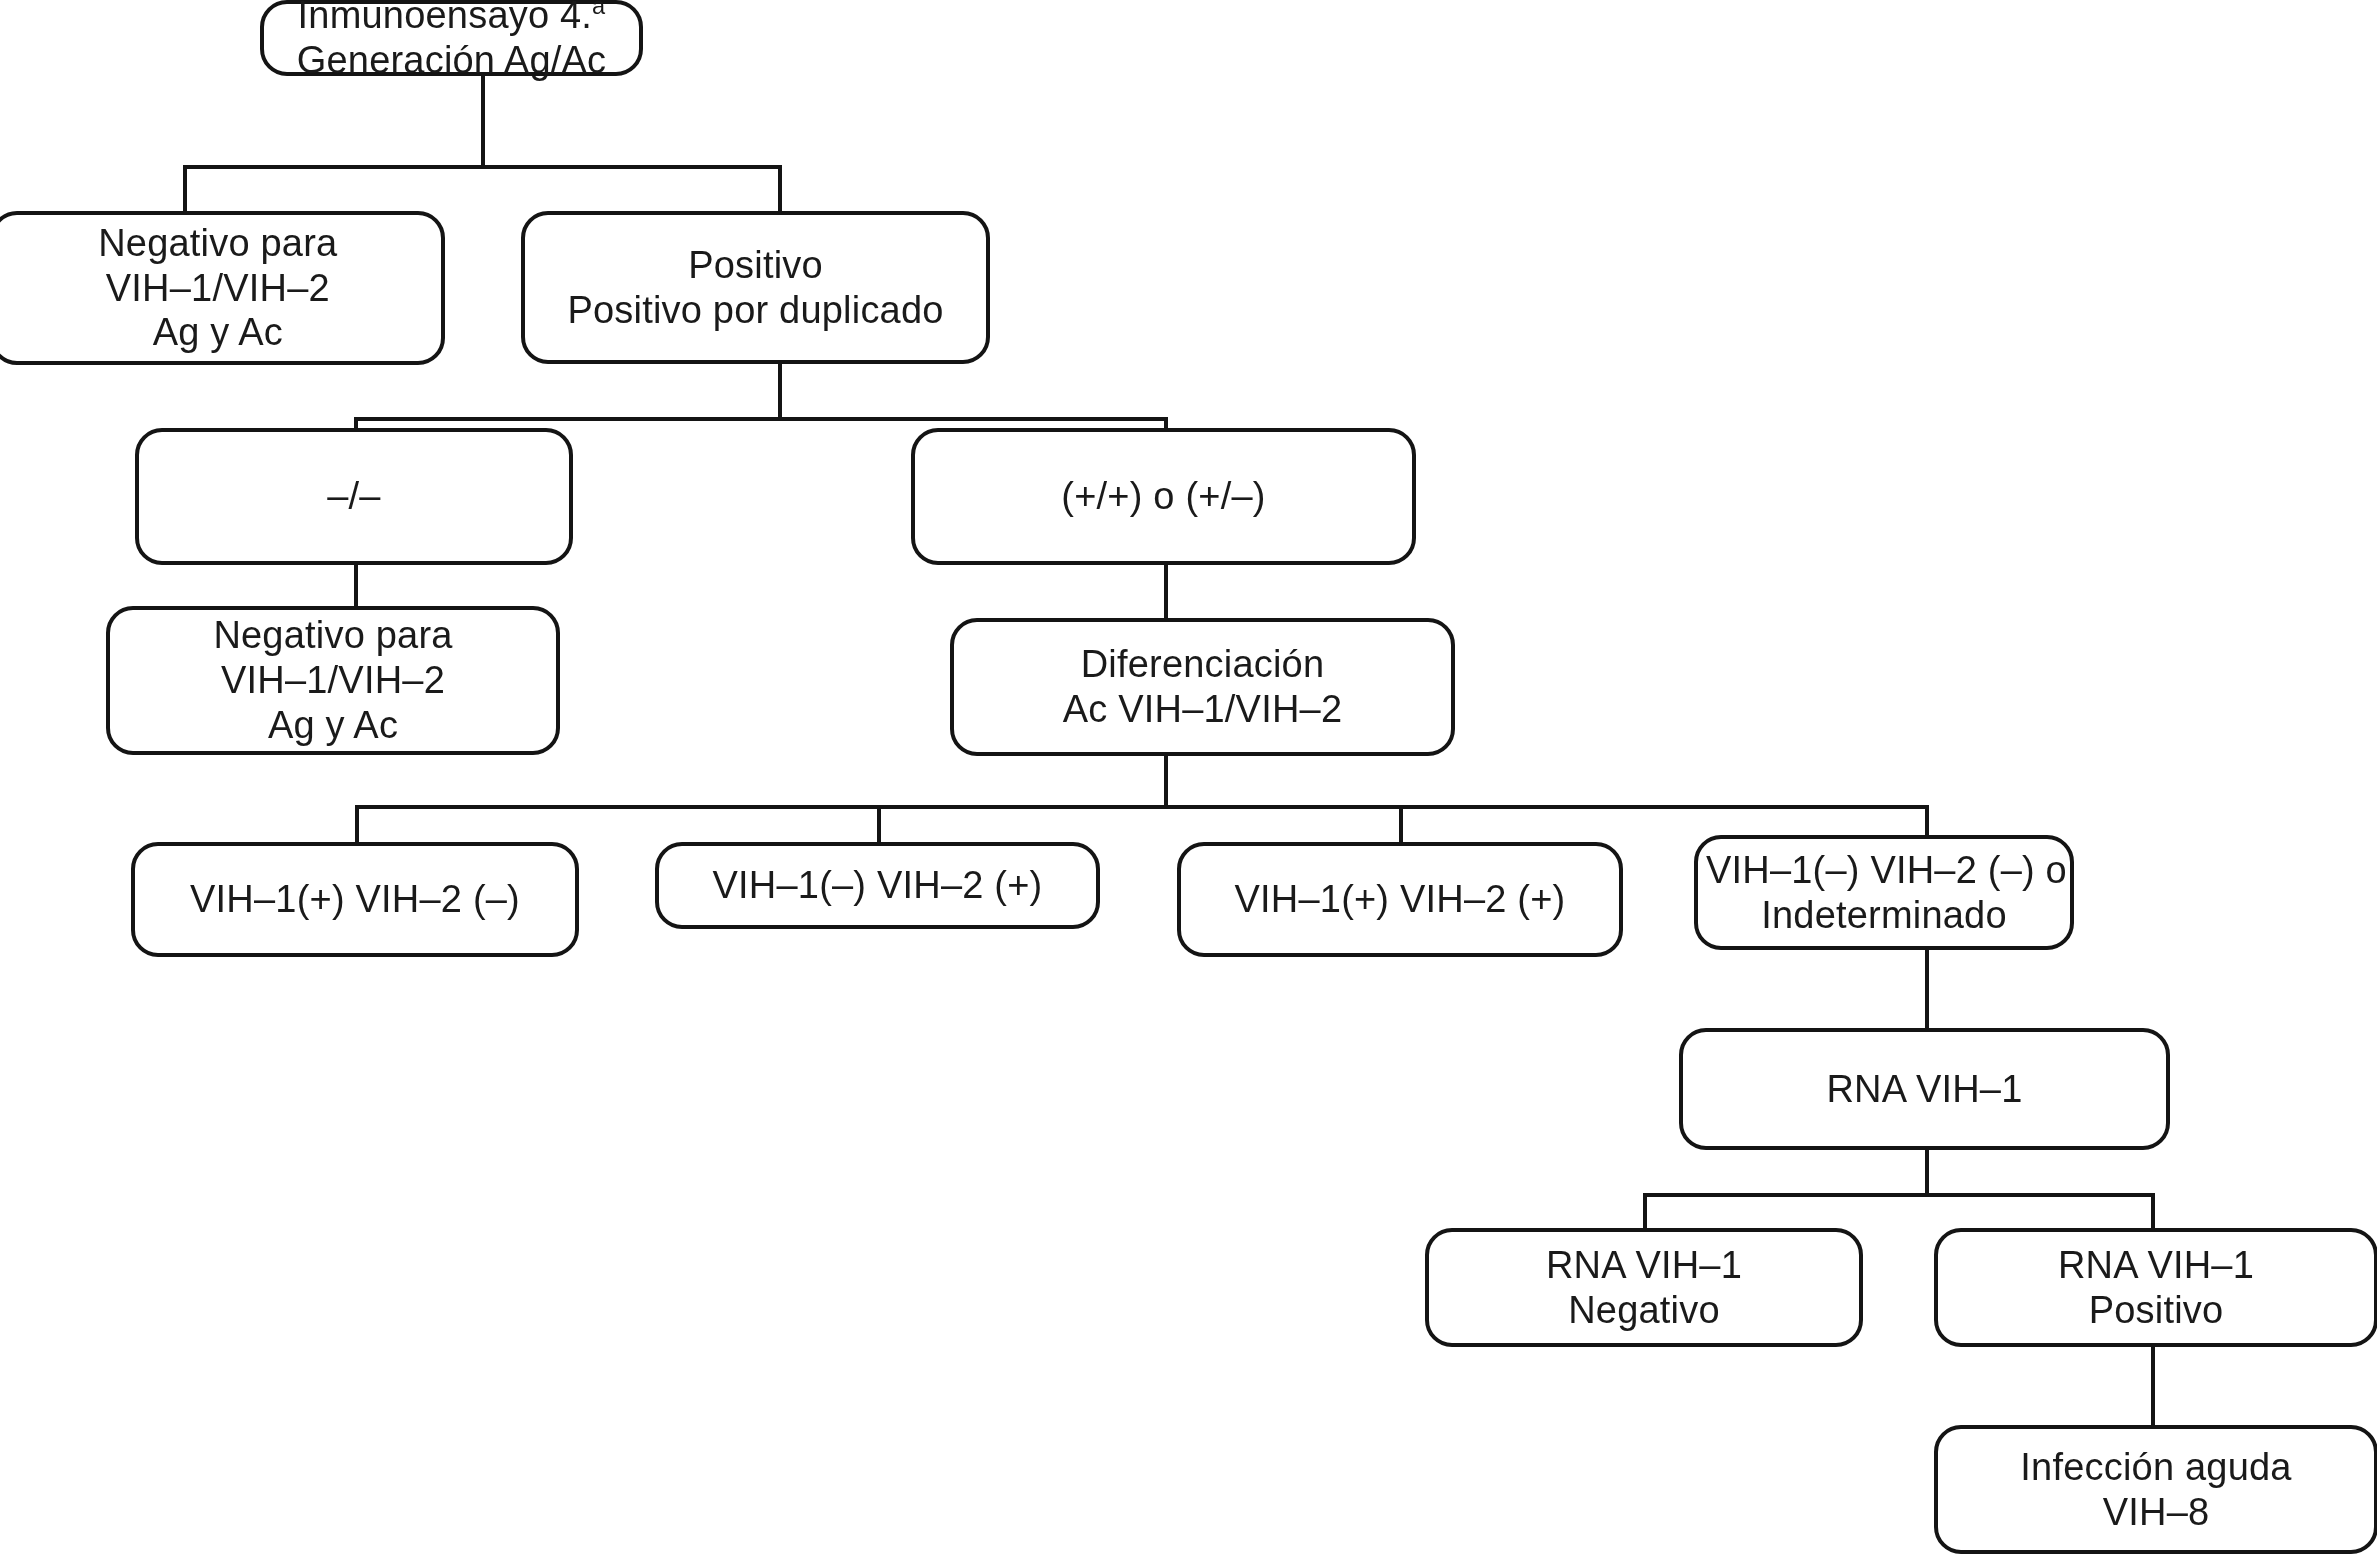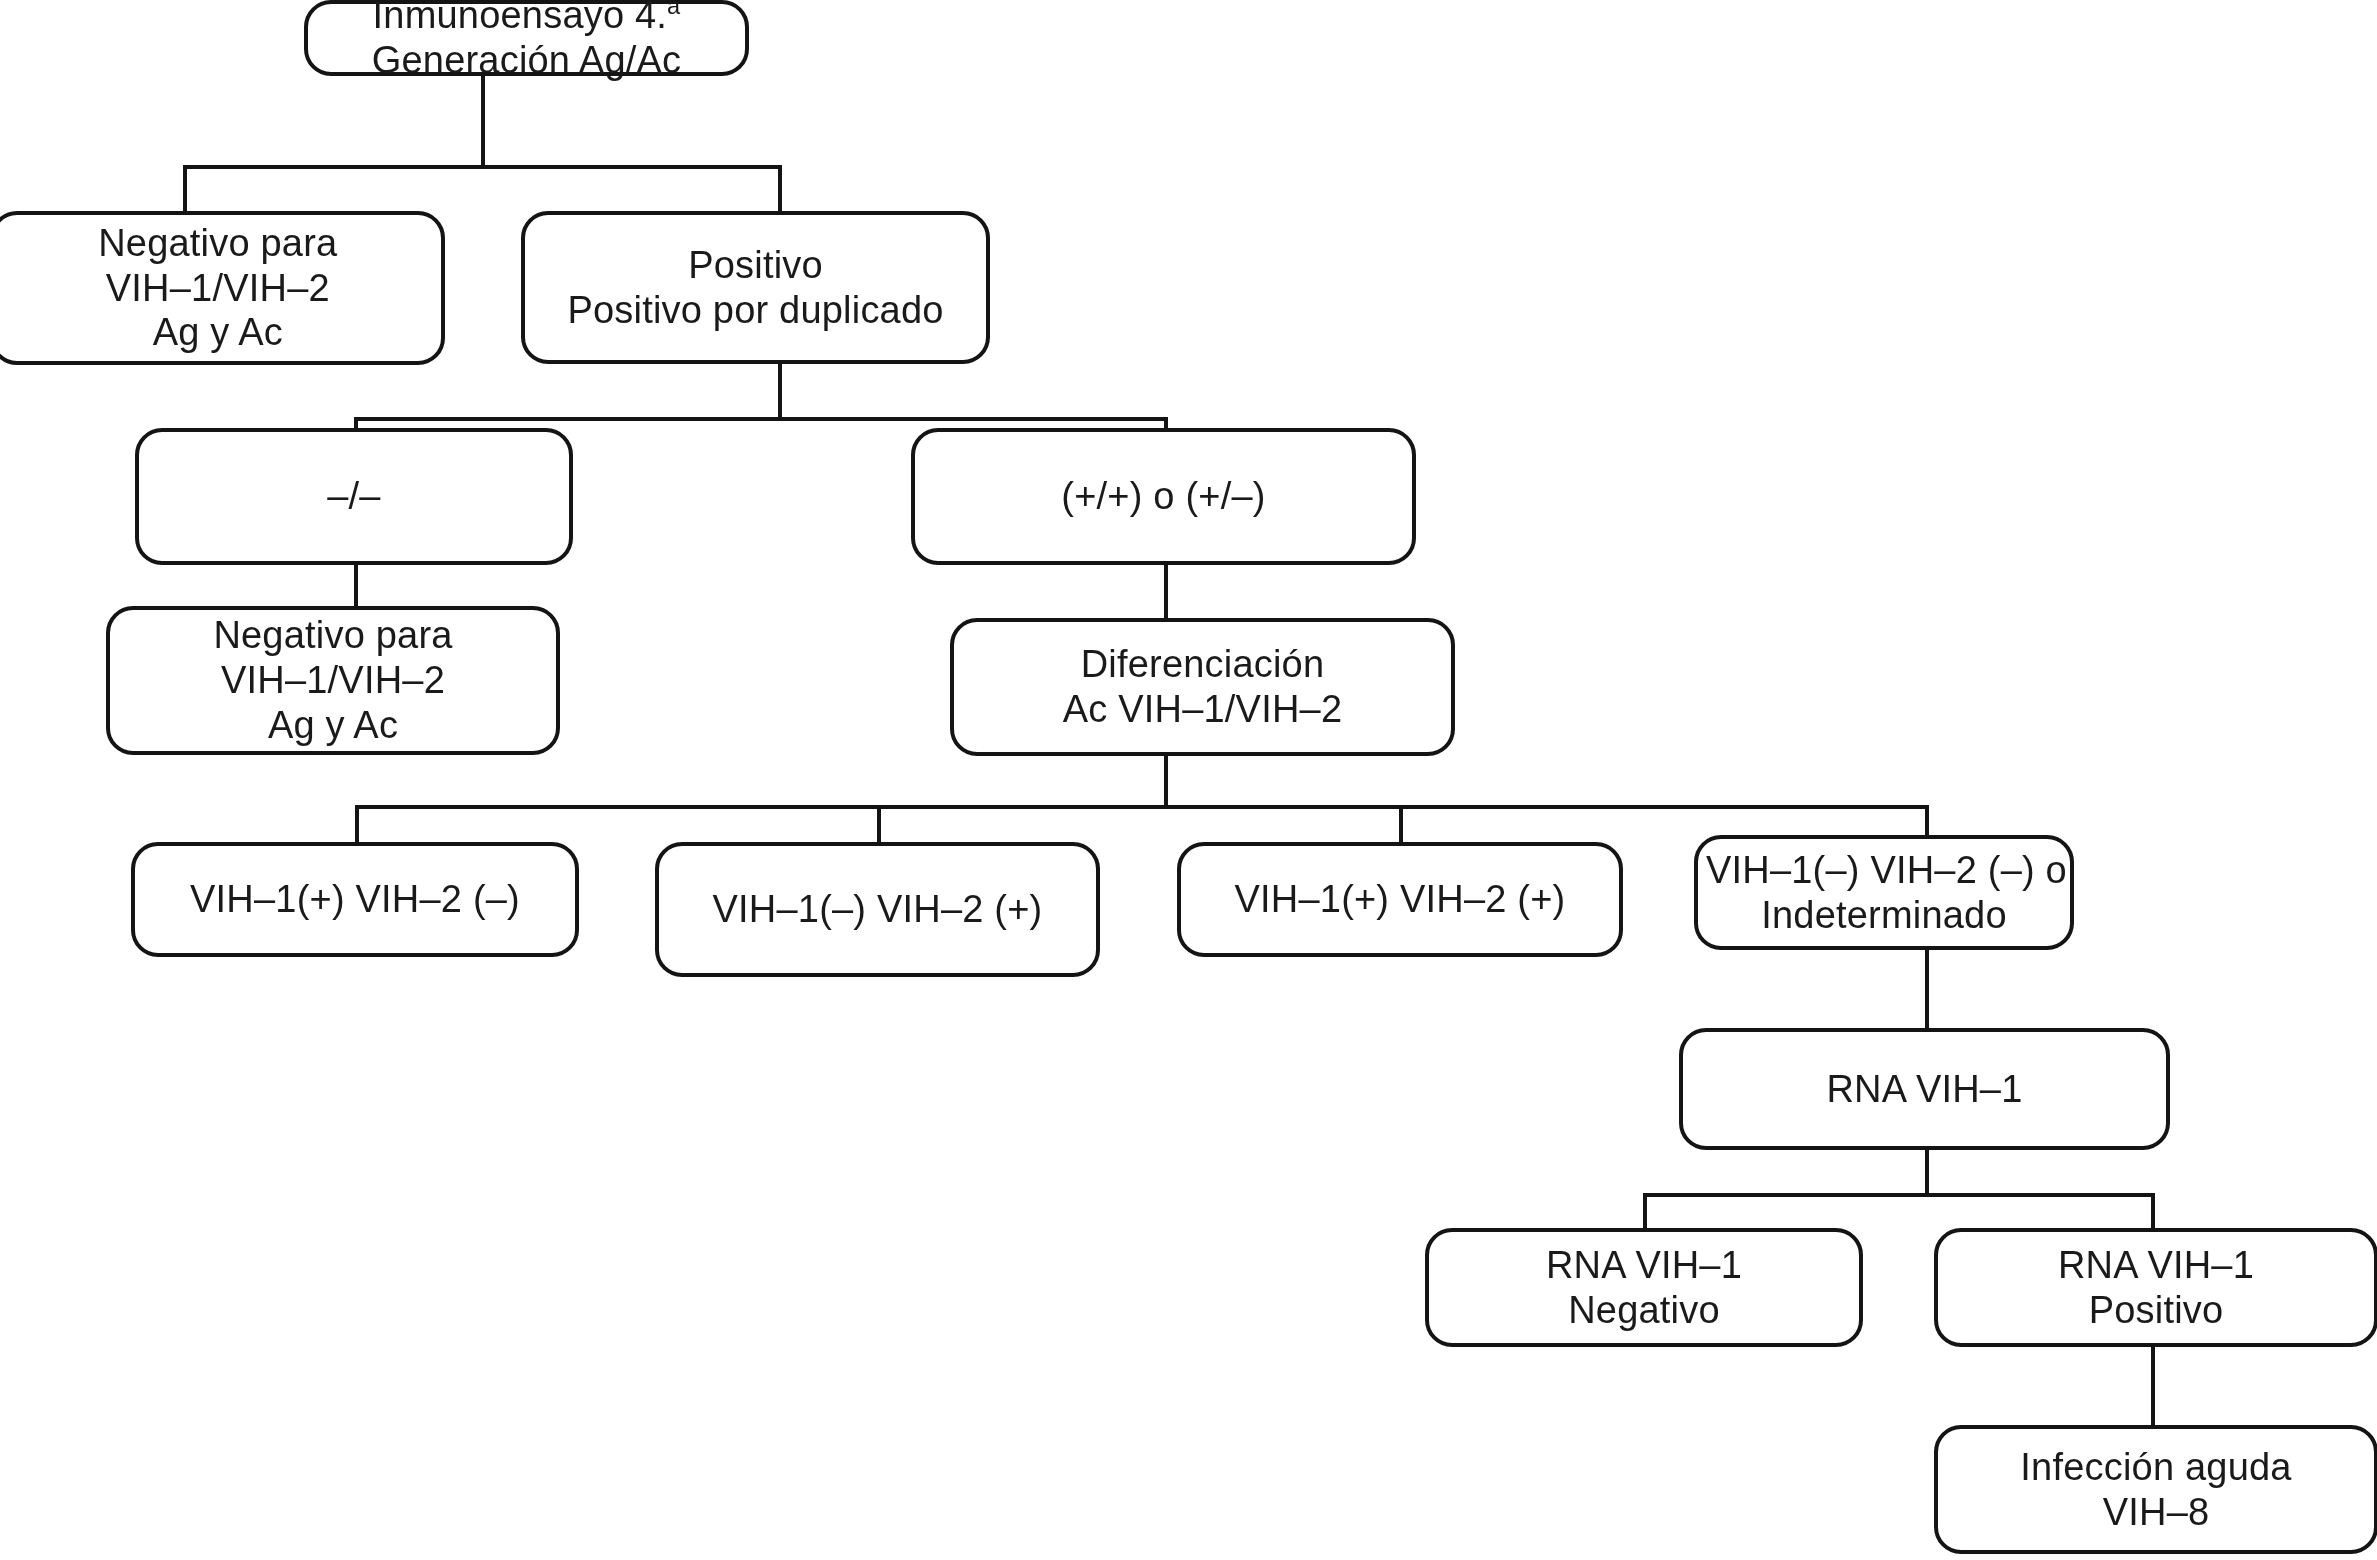--- a/index.html
+++ b/index.html
@@ -84,21 +84,21 @@
 
   <div class="vline" style="left:1925px; top:949px; height:80px;"></div>
 
   <div class="vline" style="left:1925px; top:1150px; height:47px;"></div>
   <div class="hline" style="left:1643px; top:1193px; width:512px;"></div>
   <div class="vline" style="left:1643px; top:1193px; height:36px;"></div>
   <div class="vline" style="left:2151px; top:1193px; height:36px;"></div>
 
   <div class="vline" style="left:2151px; top:1345px; height:82px;"></div>
 
-  <div class="node" style="left:260px; top:0px; width:445px; height:76px;margin-left:44px;">
+  <div class="node" style="left:260px; top:0px; width:383px; height:76px;">
     <span class="lines">
       <span class="ln"><span>Inmunoensayo 4.</span><span class="sup">a</span></span>
       <span class="ln">Generación Ag/Ac</span>
     </span>
   </div>
 
   <div class="node" style="left:-9.7px; top:211px; width:455px; height:154px;">
     <span class="lines">
       <span class="ln">Negativo para</span>
       <span class="ln">VIH–1/VIH–2</span>
@@ -139,21 +139,21 @@
       <span class="ln">Ac VIH–1/VIH–2</span>
     </span>
   </div>
 
   <div class="node" style="left:131px; top:842px; width:448px; height:115px;">
     <span class="lines">
       <span class="ln">VIH–1(+) VIH–2 (–)</span>
     </span>
   </div>
 
-  <div class="node" style="left:655px; top:842px; width:445px; height:135px;">
+  <div class="node" style="left:655px; top:842px; width:445px; height:87px;">
     <span class="lines">
       <span class="ln">VIH–1(–) VIH–2 (+)</span>
     </span>
   </div>
 
   <div class="node" style="left:1177px; top:842px; width:446px; height:115px;">
     <span class="lines">
       <span class="ln">VIH–1(+) VIH–2 (+)</span>
     </span>
   </div>

